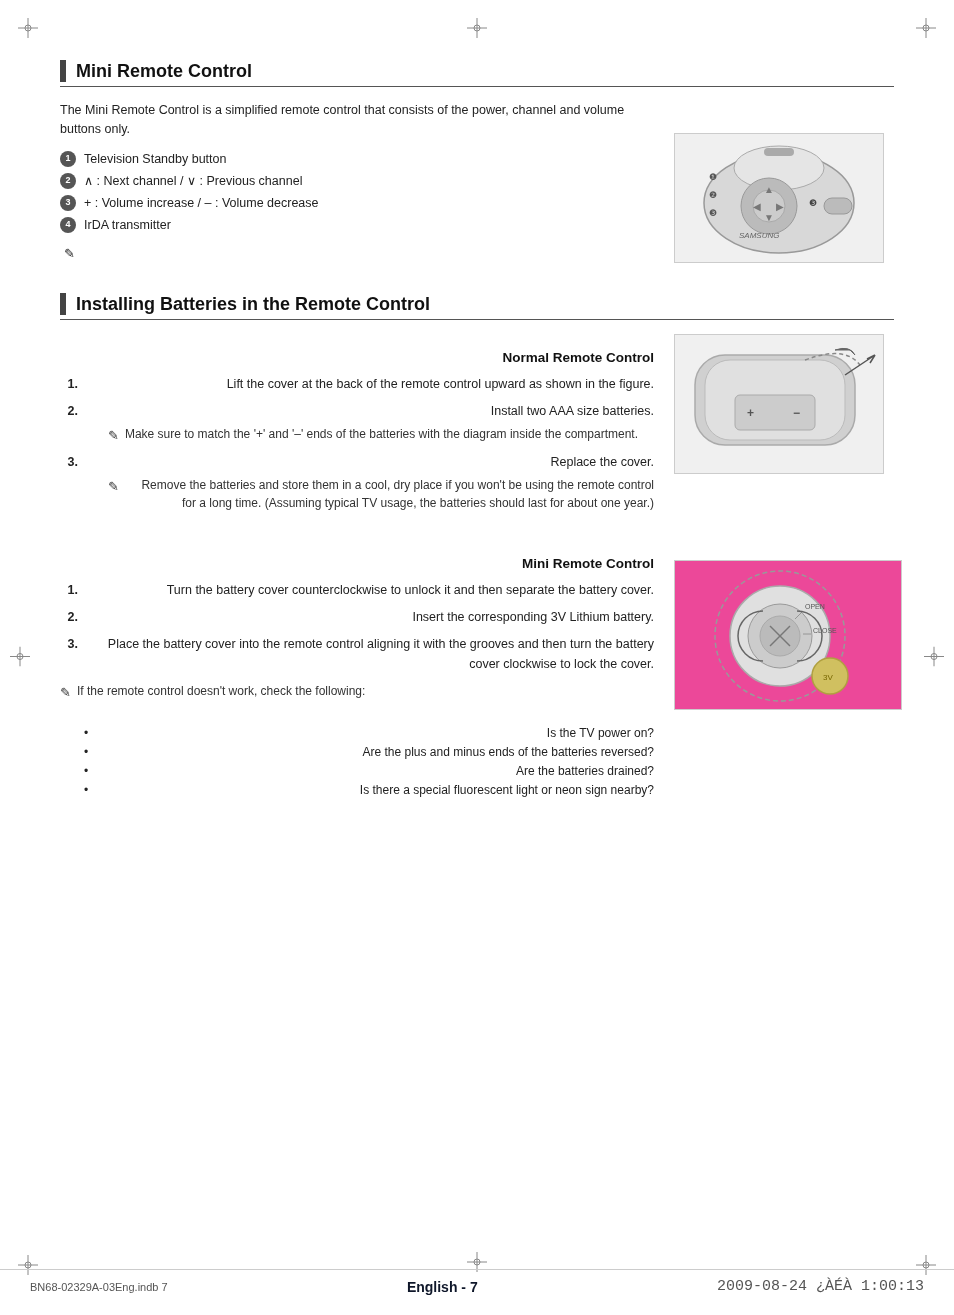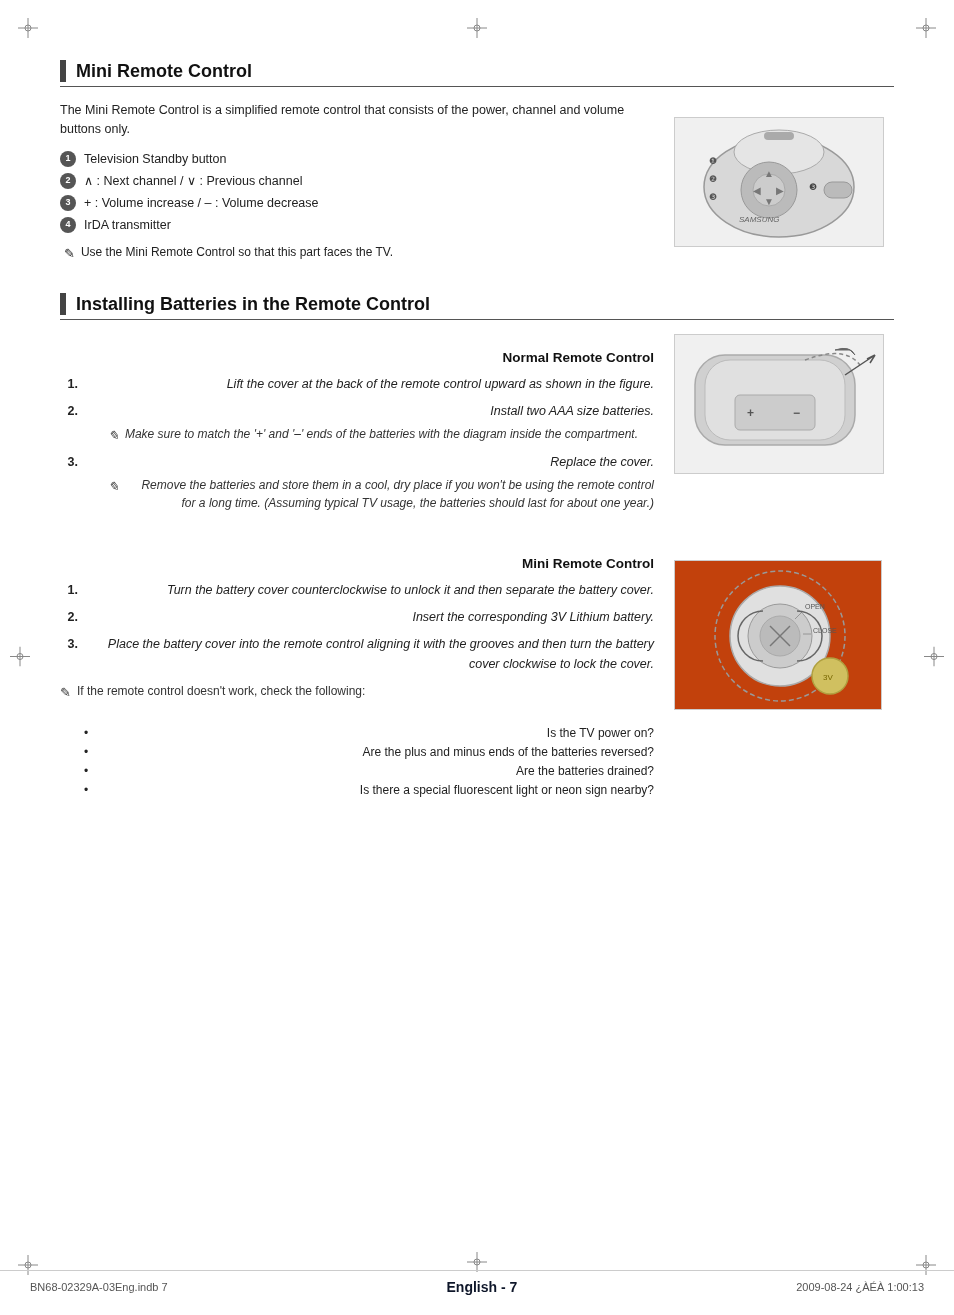--- a/index.html
+++ b/index.html
@@ -42,21 +42,21 @@
       color: #111;
     }
 
     
     .section-mini-remote {
       margin-bottom: 30px;
     }
     .section-mini-remote .content-area {
       display: flex;
       gap: 20px;
-      align-items: center;
+      align-items: flex-end;
     }
     .section-mini-remote .text-area {
       flex: 1;
     }
     .section-mini-remote .image-area {
       width: 220px;
       flex-shrink: 0;
     }
 
     .intro-text {
@@ -160,21 +160,20 @@
       margin-bottom: 8px;
     }
     .ordered-list > li .step-num {
       font-weight: bold;
       margin-right: 6px;
       flex-shrink: 0;
       min-width: 18px;
     }
     .step-content {
       flex: 1;
-      font-style: italic;
     }
 
     .note-indented {
       display: flex;
       align-items: flex-start;
       margin-left: 24px;
       margin-top: 3px;
       font-size: 12px;
       line-height: 1.5;
       color: #333;
@@ -185,24 +184,24 @@
 
     .battery-image {
       width: 210px;
       height: 140px;
       border: 1px solid #ccc;
       background: #f0f0f0;
       overflow: hidden;
     }
 
     .mini-battery-image {
-      width: 208px;
+      width: 228px;
       height: 150px;
       border: 1px solid #ccc;
-      background: #c2410c;
+      background: #ec4899;
       overflow: hidden;
       margin-top: 20px;
     }
 
     .bullet-dot-list {
       list-style: none;
       margin-left: 24px;
       margin-top: 21px;
     }
     .bullet-dot-list li {
@@ -233,22 +232,23 @@
     .footer-left {
       font-size: 11px;
       color: #555;
     }
     .footer-center {
       font-size: 14px;
       font-weight: bold;
       color: #0f172a;
     }
     .footer-right {
-      font-size: 11px;
+      font-size: 15px;
       color: #555;
+      font-family: Liberation Mono, monospace;
     }
 
     
     .corner-mark {
       position: absolute;
       width: 20px;
       height: 20px;
     }
     .corner-mark svg {
       width: 20px;
@@ -373,21 +373,20 @@
             <span>+ : Volume increase / – : Volume decrease</span>
           </li>
           <li>
             <span class="bullet-num">4</span>
             <span>IrDA transmitter</span>
           </li>
         </ul>
 
         <div class="note-line">
           <span class="note-icon">✎</span>
-          <span>Use the Mini Remote Control so that this part faces the TV.</span>
         </div>
       </div>
 
       <div class="image-area">
         <div class="remote-image">
 
           <svg width="200" height="120" viewBox="0 0 200 120">
 
             <ellipse cx="100" cy="65" rx="75" ry="50" fill="#d8d8d8" stroke="#999" stroke-width="1.5"></ellipse>
 

